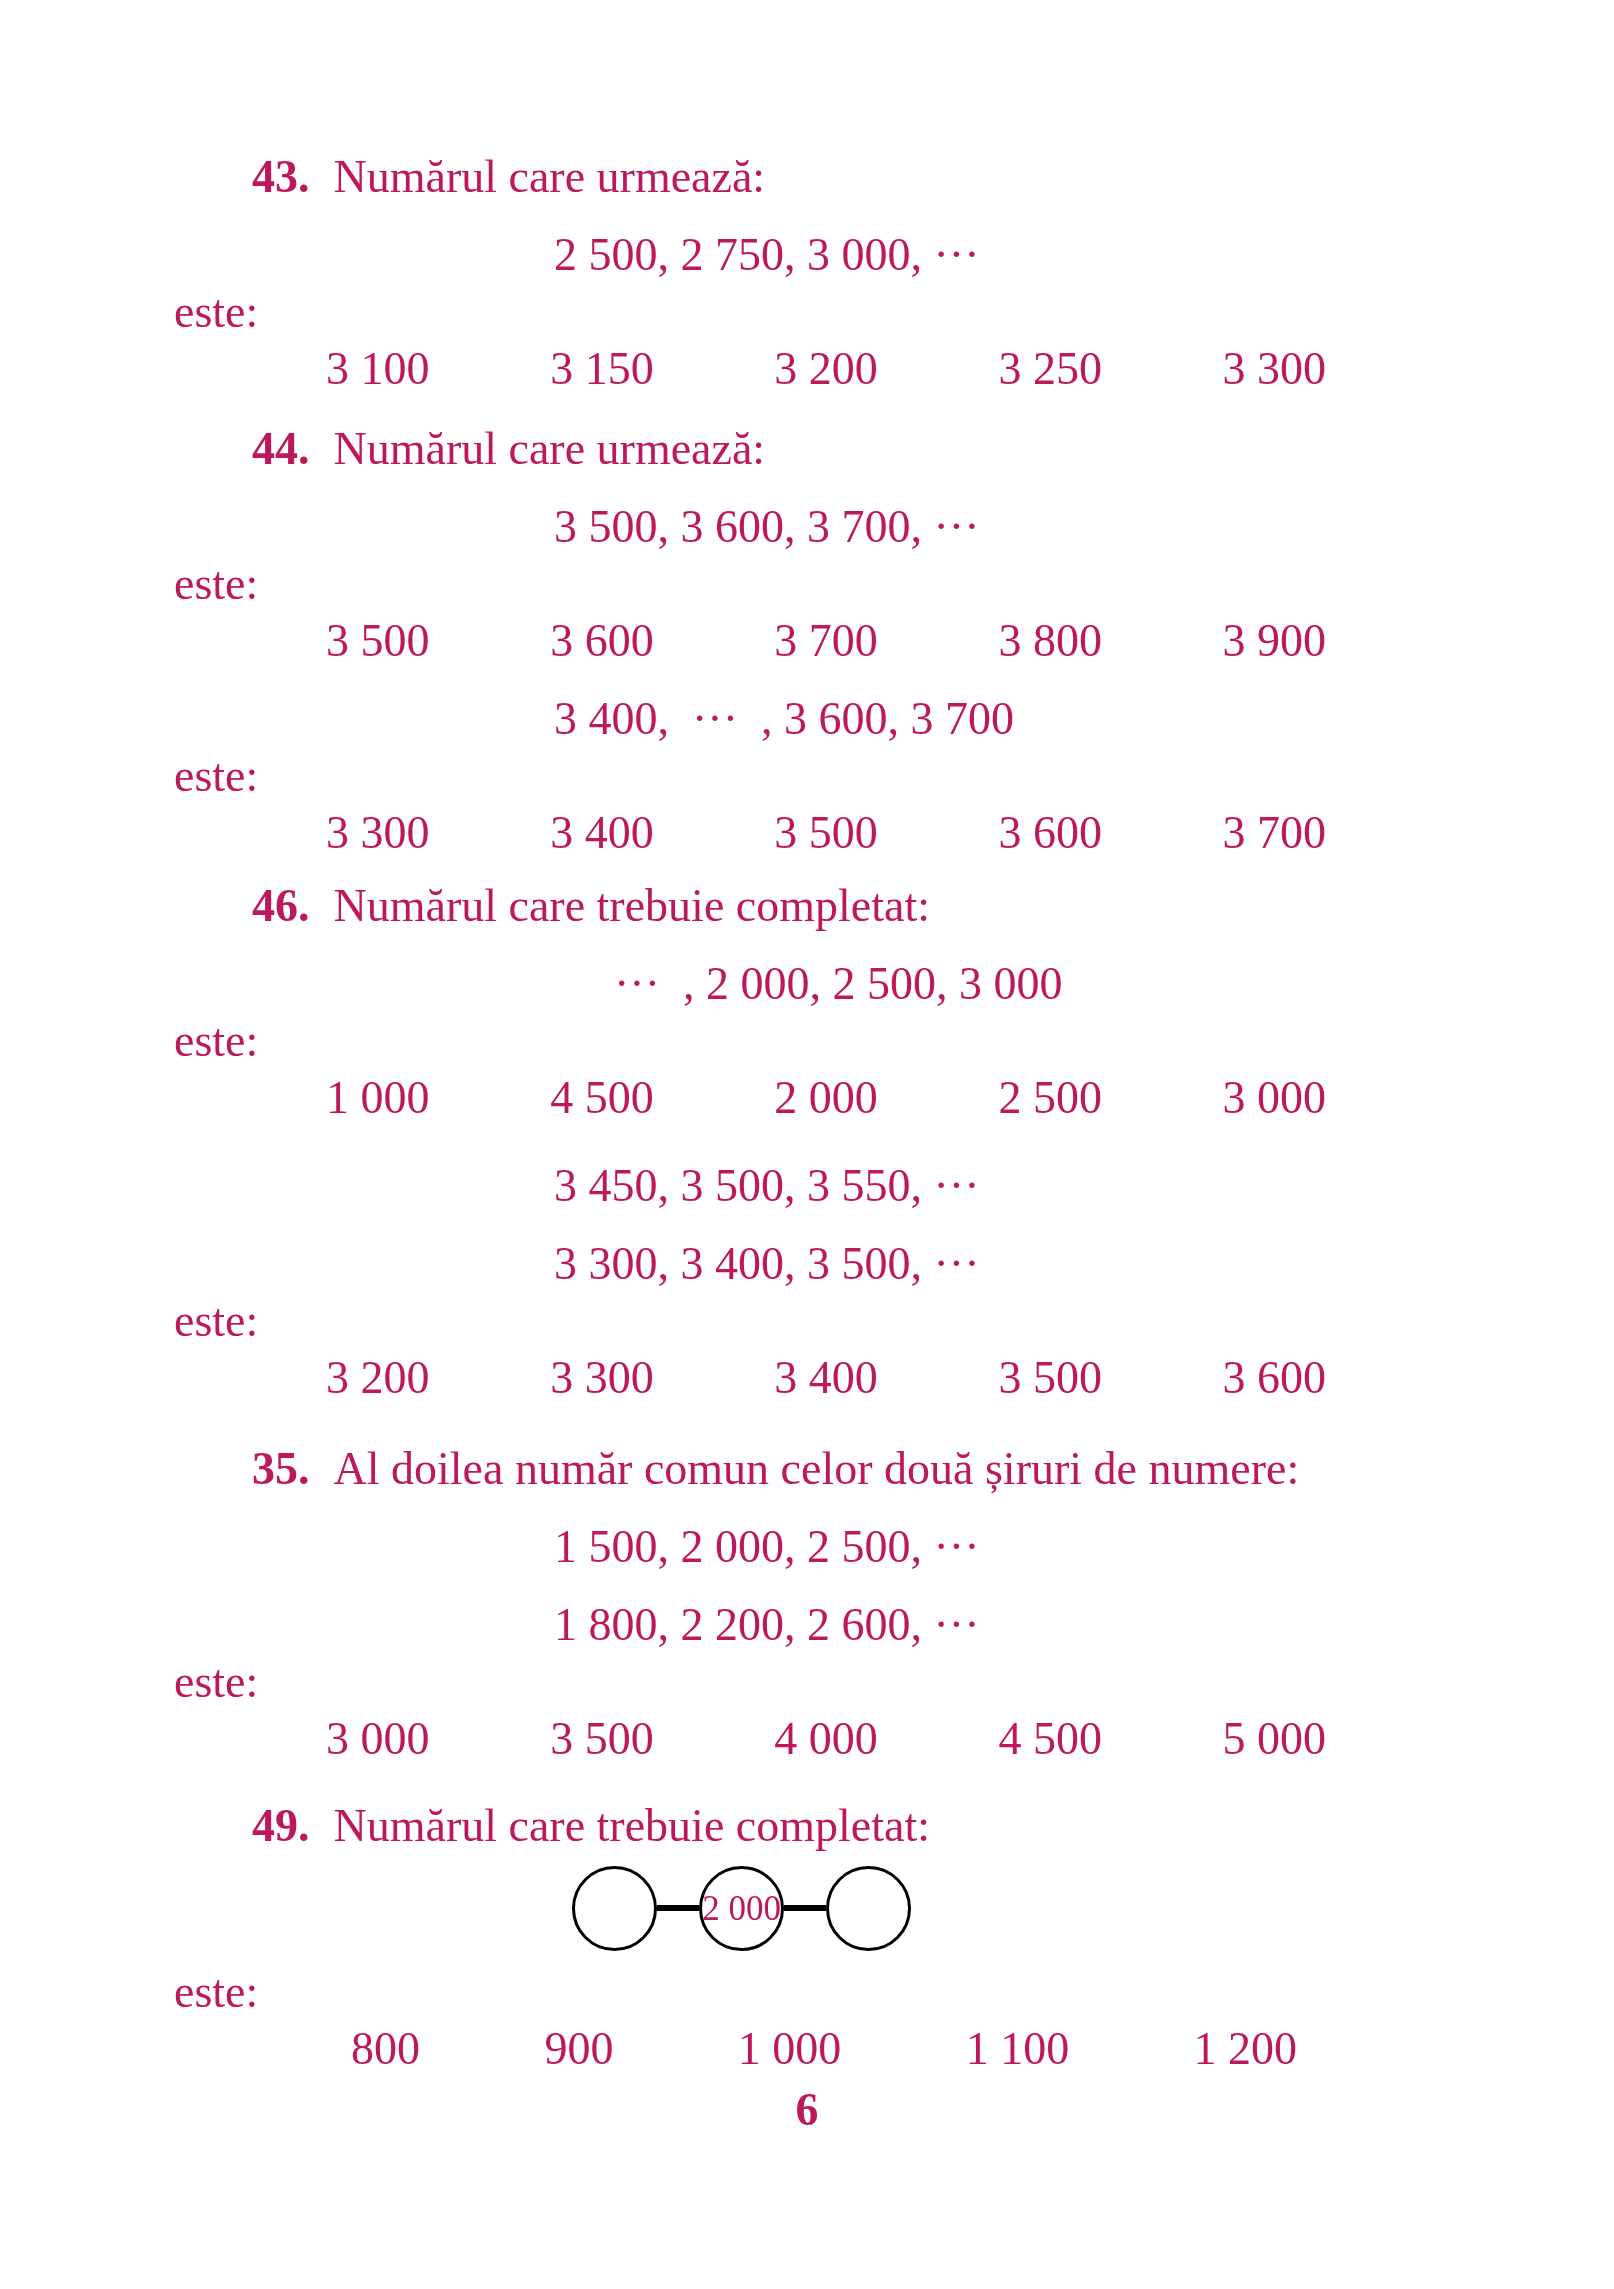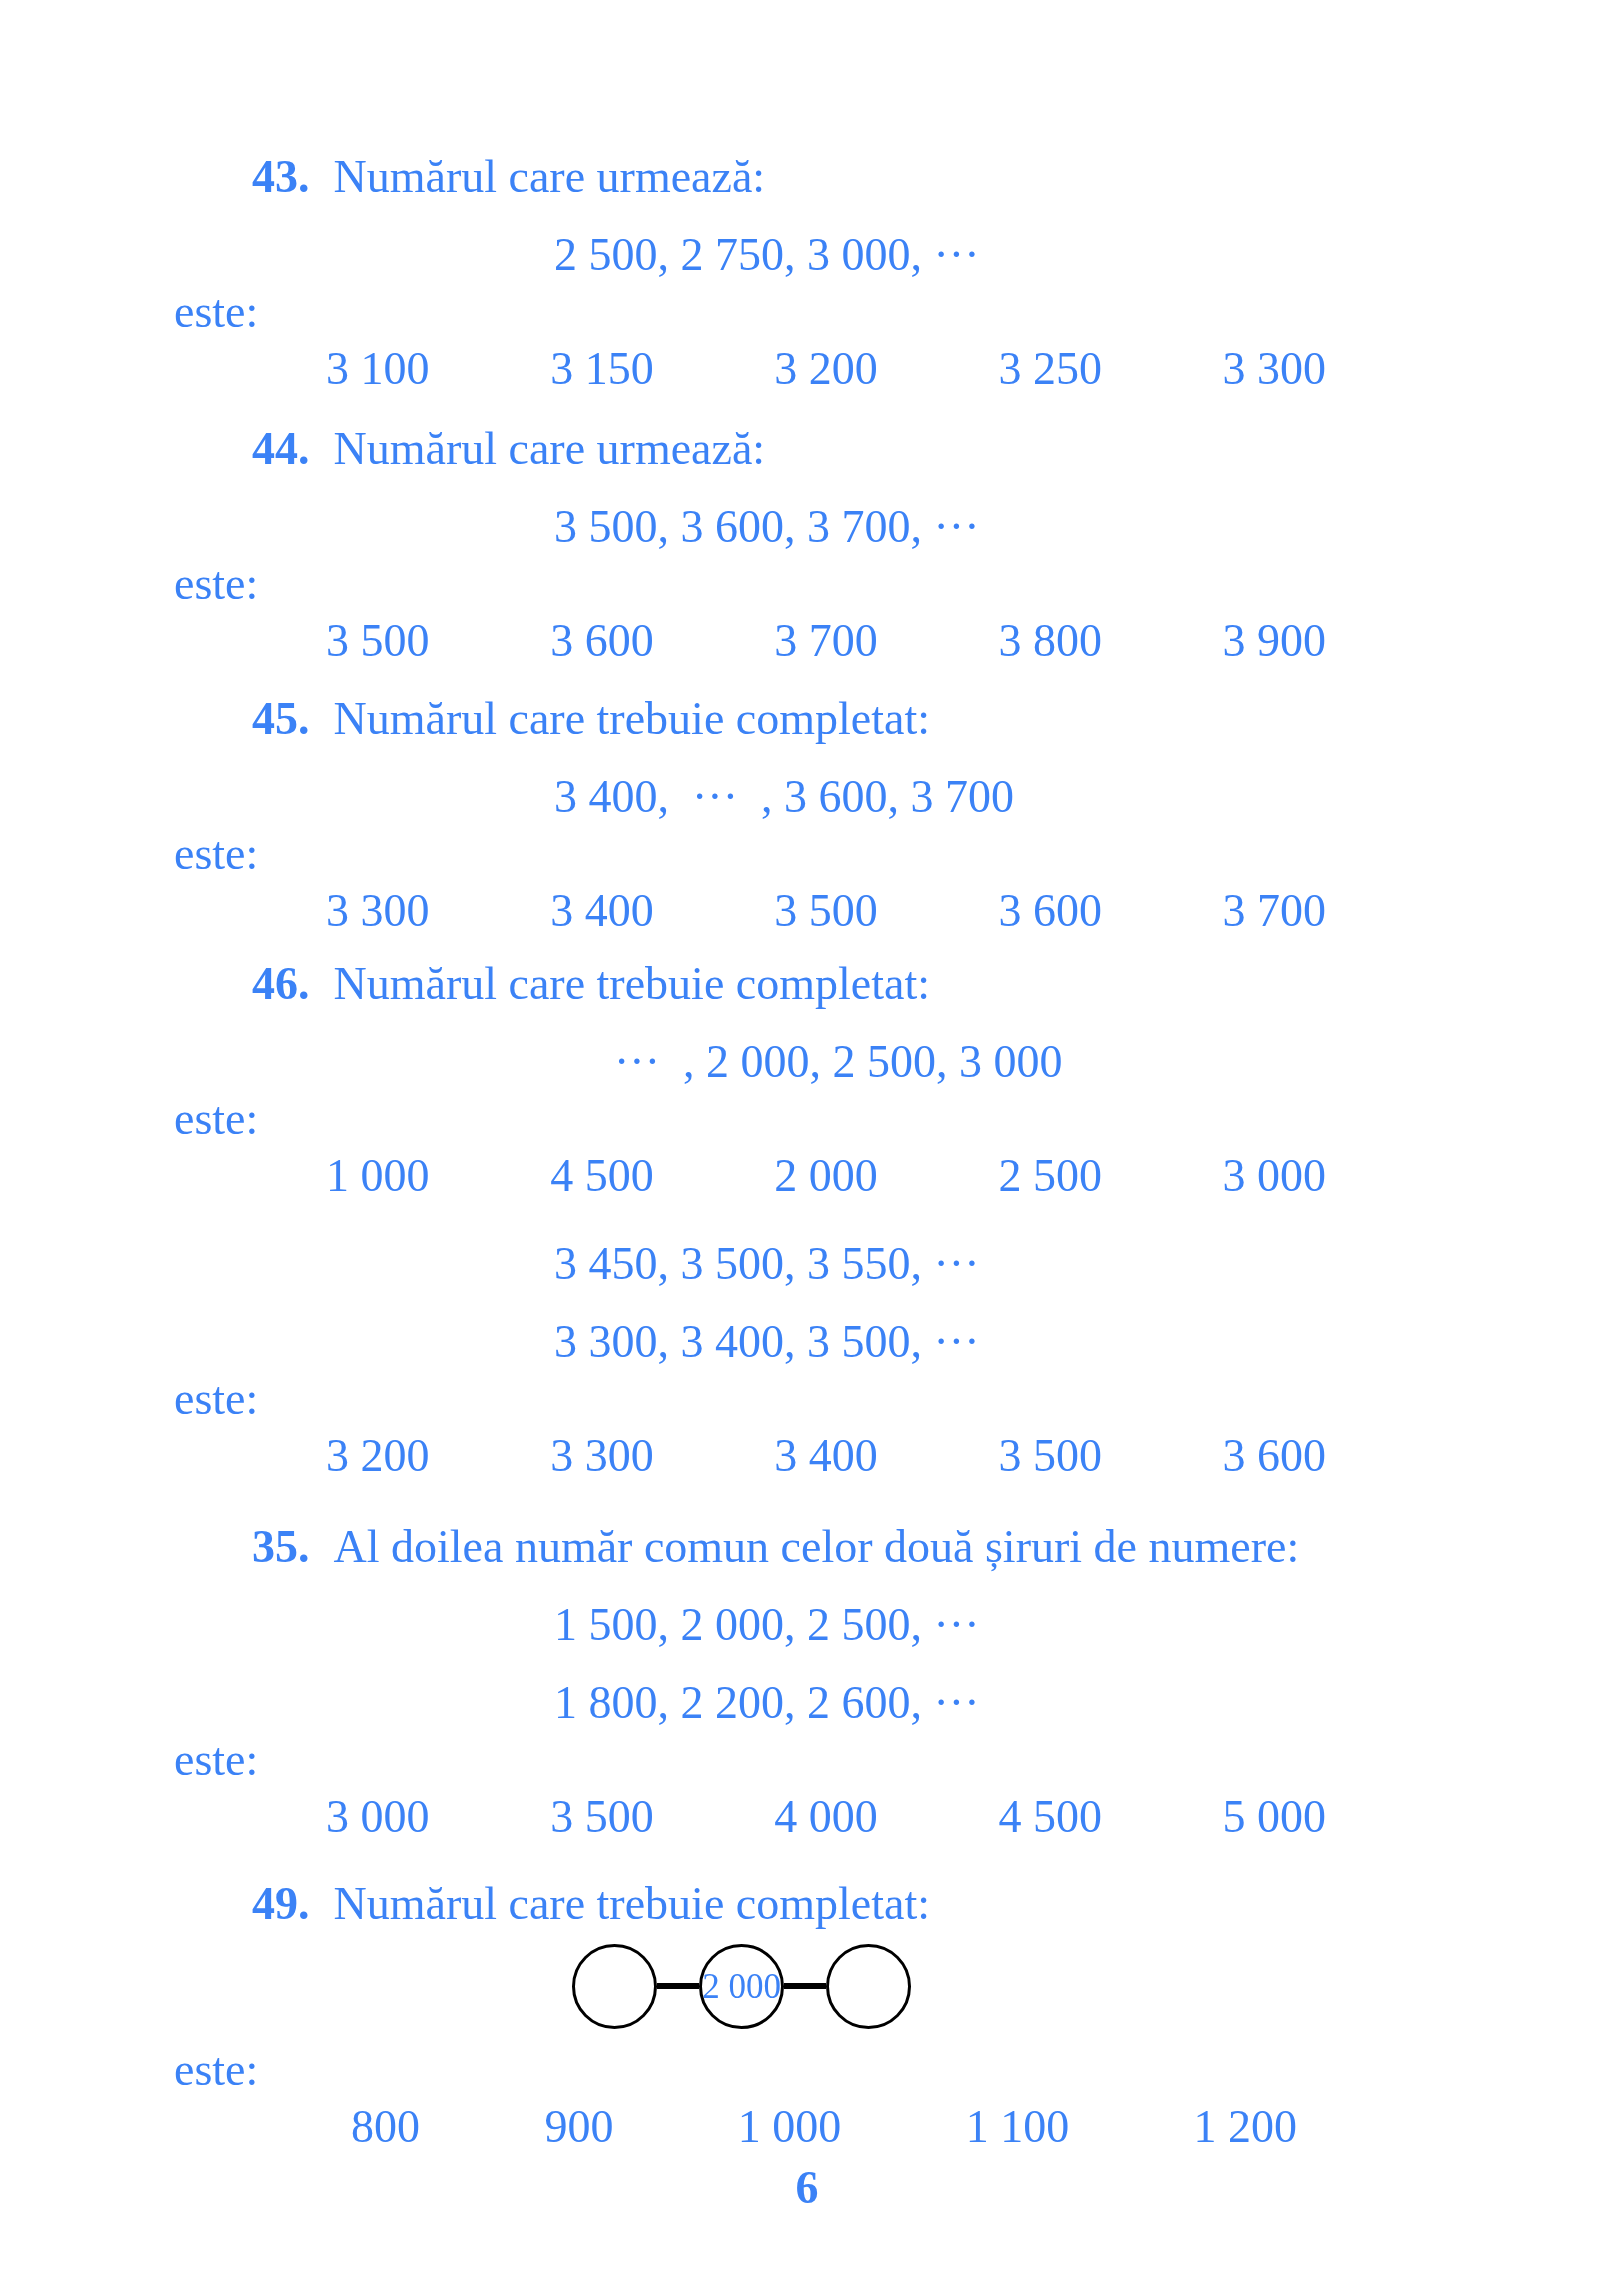--- a/index.html
+++ b/index.html
@@ -1,21 +1,21 @@
 <!DOCTYPE html>
 <html style="font-size:14.8px"><head>
 <meta charset="utf-8">
 <style>
   * { margin: 0; padding: 0; box-sizing: border-box; }
   html, body { background: #ffffff; }
   .page {
     width: 1614px;
     height: 2290px;
     background: #ffffff;
-    color: #3b82f6;
+    color: #be185d;
     font-family: "Liberation Serif", "DejaVu Serif", serif;
     font-size: 46px;
     line-height: 57px;
     padding-top: 148px;
     position: relative;
     overflow: hidden;
   }
   .problem-heading { margin-left: 252px; }
   .problem-number { font-weight: 700; display: inline-block; margin-right: 24px; }
   .sequence { margin-left: 554px; margin-top: 21px; white-space: pre; }
@@ -88,23 +88,20 @@
     <div class="answers">
       <span class="answer">3 500</span>
       <span class="answer">3 600</span>
       <span class="answer">3 700</span>
       <span class="answer">3 800</span>
       <span class="answer">3 900</span>
     </div>
   </div>
 
   <div class="problem mt23">
-    <div class="problem-heading">
-      <span class="problem-number">45.</span><span class="problem-question">Numărul care trebuie completat:</span>
-    </div>
     <div class="sequence">3 400,  ···  , 3 600, 3 700</div>
     <div class="este">este:</div>
     <div class="answers">
       <span class="answer">3 300</span>
       <span class="answer">3 400</span>
       <span class="answer">3 500</span>
       <span class="answer">3 600</span>
       <span class="answer">3 700</span>
     </div>
   </div>

